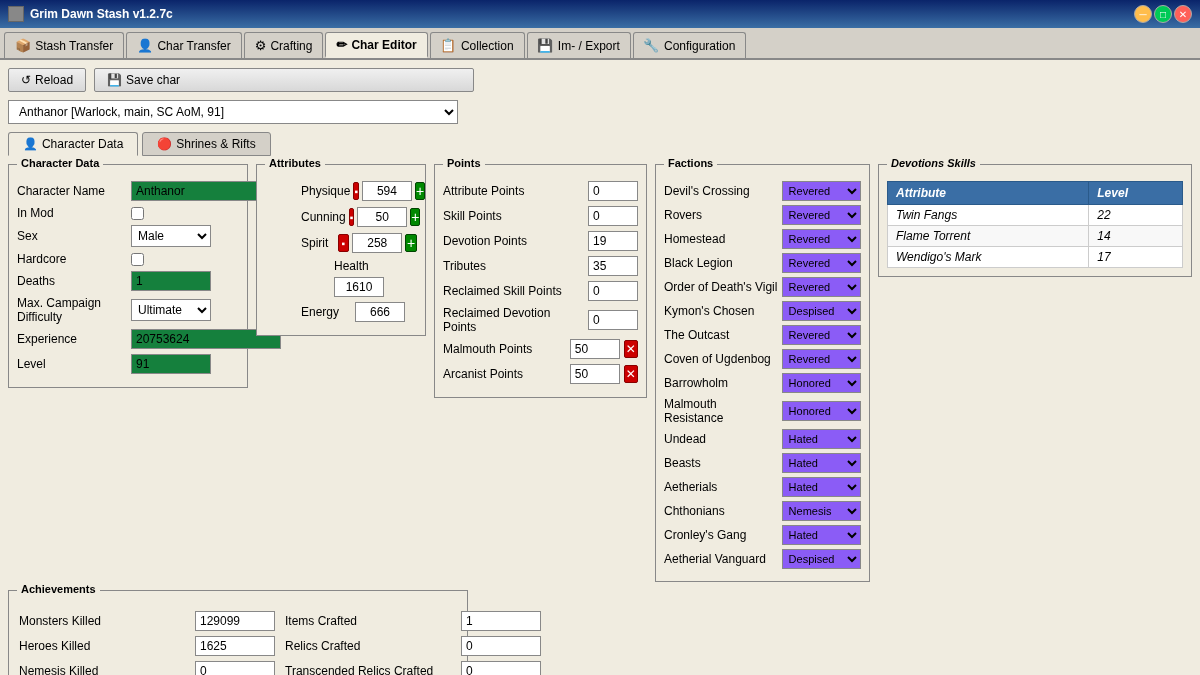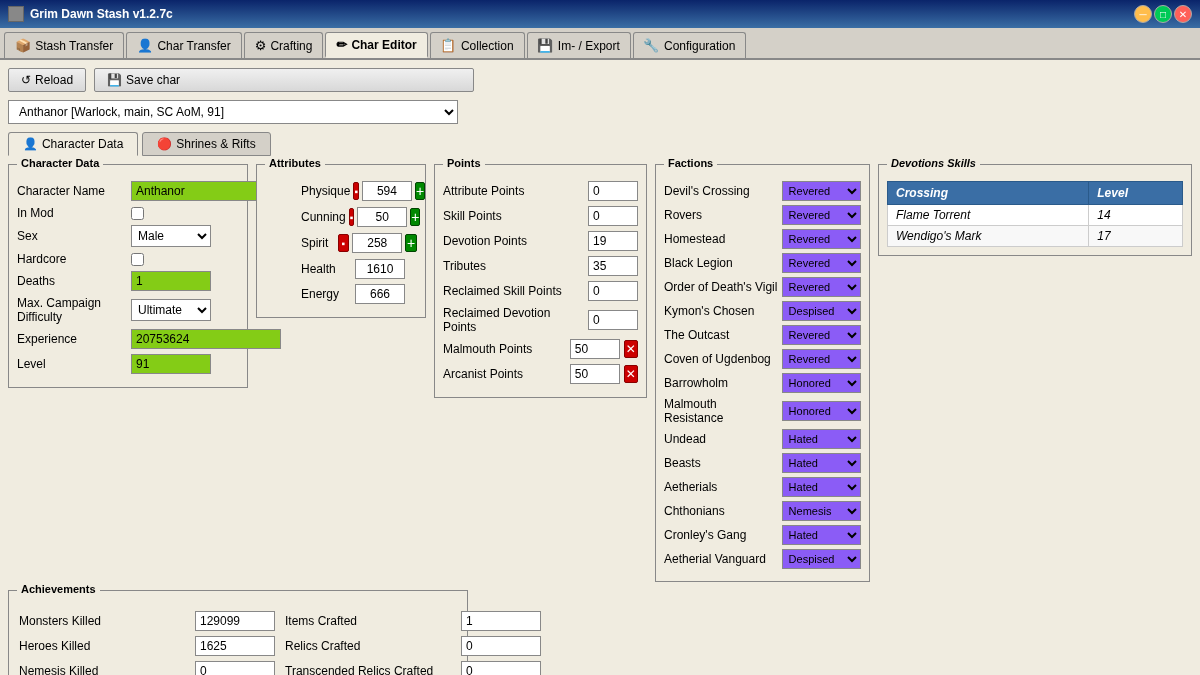--- a/index.html
+++ b/index.html
@@ -139,21 +139,21 @@
     .form-row {
       display: flex;
       align-items: center;
       margin-bottom: 5px;
       gap: 4px;
     }
     .form-label { width: 110px; font-size: 12px; flex-shrink: 0; }
     .form-input {
       padding: 2px 4px;
       border: 1px solid #888;
-      background: #84cc16;
+      background: #15803d;
       font-size: 12px;
       width: 80px;
     }
     .form-input-wide { width: 150px; }
     .form-select {
       padding: 2px 2px;
       border: 1px solid #888;
       background: white;
       font-size: 12px;
       width: 80px;
@@ -415,21 +415,21 @@
           <div class="attr-minus">▪</div>
           <input class="attr-input" type="text" value="50" style="">
           <div class="attr-plus">+</div>
         </div>
         <div class="attr-row">
           <span class="attr-label">Spirit</span>
           <div class="attr-minus">▪</div>
           <input class="attr-input" type="text" value="258" style="">
           <div class="attr-plus">+</div>
         </div>
-        <div class="form-row" style="">
+        <div class="form-row" style="flex-direction:column;">
           <span class="form-label" style="width:50px;">Health</span>
           <input class="attr-input" type="text" value="1610" style="">
         </div>
         <div class="form-row">
           <span class="form-label" style="width:50px;">Energy</span>
           <input class="attr-input" type="text" value="666" style="">
         </div>
       </div>
     </div>
 
@@ -574,25 +574,29 @@
         </div>
       </div>
     </div>
 
     <div class="panel devotions-panel">
       <span class="panel-title">Devotions Skills</span>
       <div style="margin-top:8px;">
         <table class="devotions-table">
           <thead>
             <tr>
-              <th>Crossing</th>
+              <th>Attribute</th>
               <th>Level</th>
             </tr>
           </thead>
           <tbody>
+            <tr>
+              <td>Twin Fangs</td>
+              <td>22</td>
+            </tr>
             <tr>
               <td>Flame Torrent</td>
               <td>14</td>
             </tr>
             <tr>
               <td>Wendigo's Mark</td>
               <td>17</td>
             </tr>
           </tbody>
         </table>

